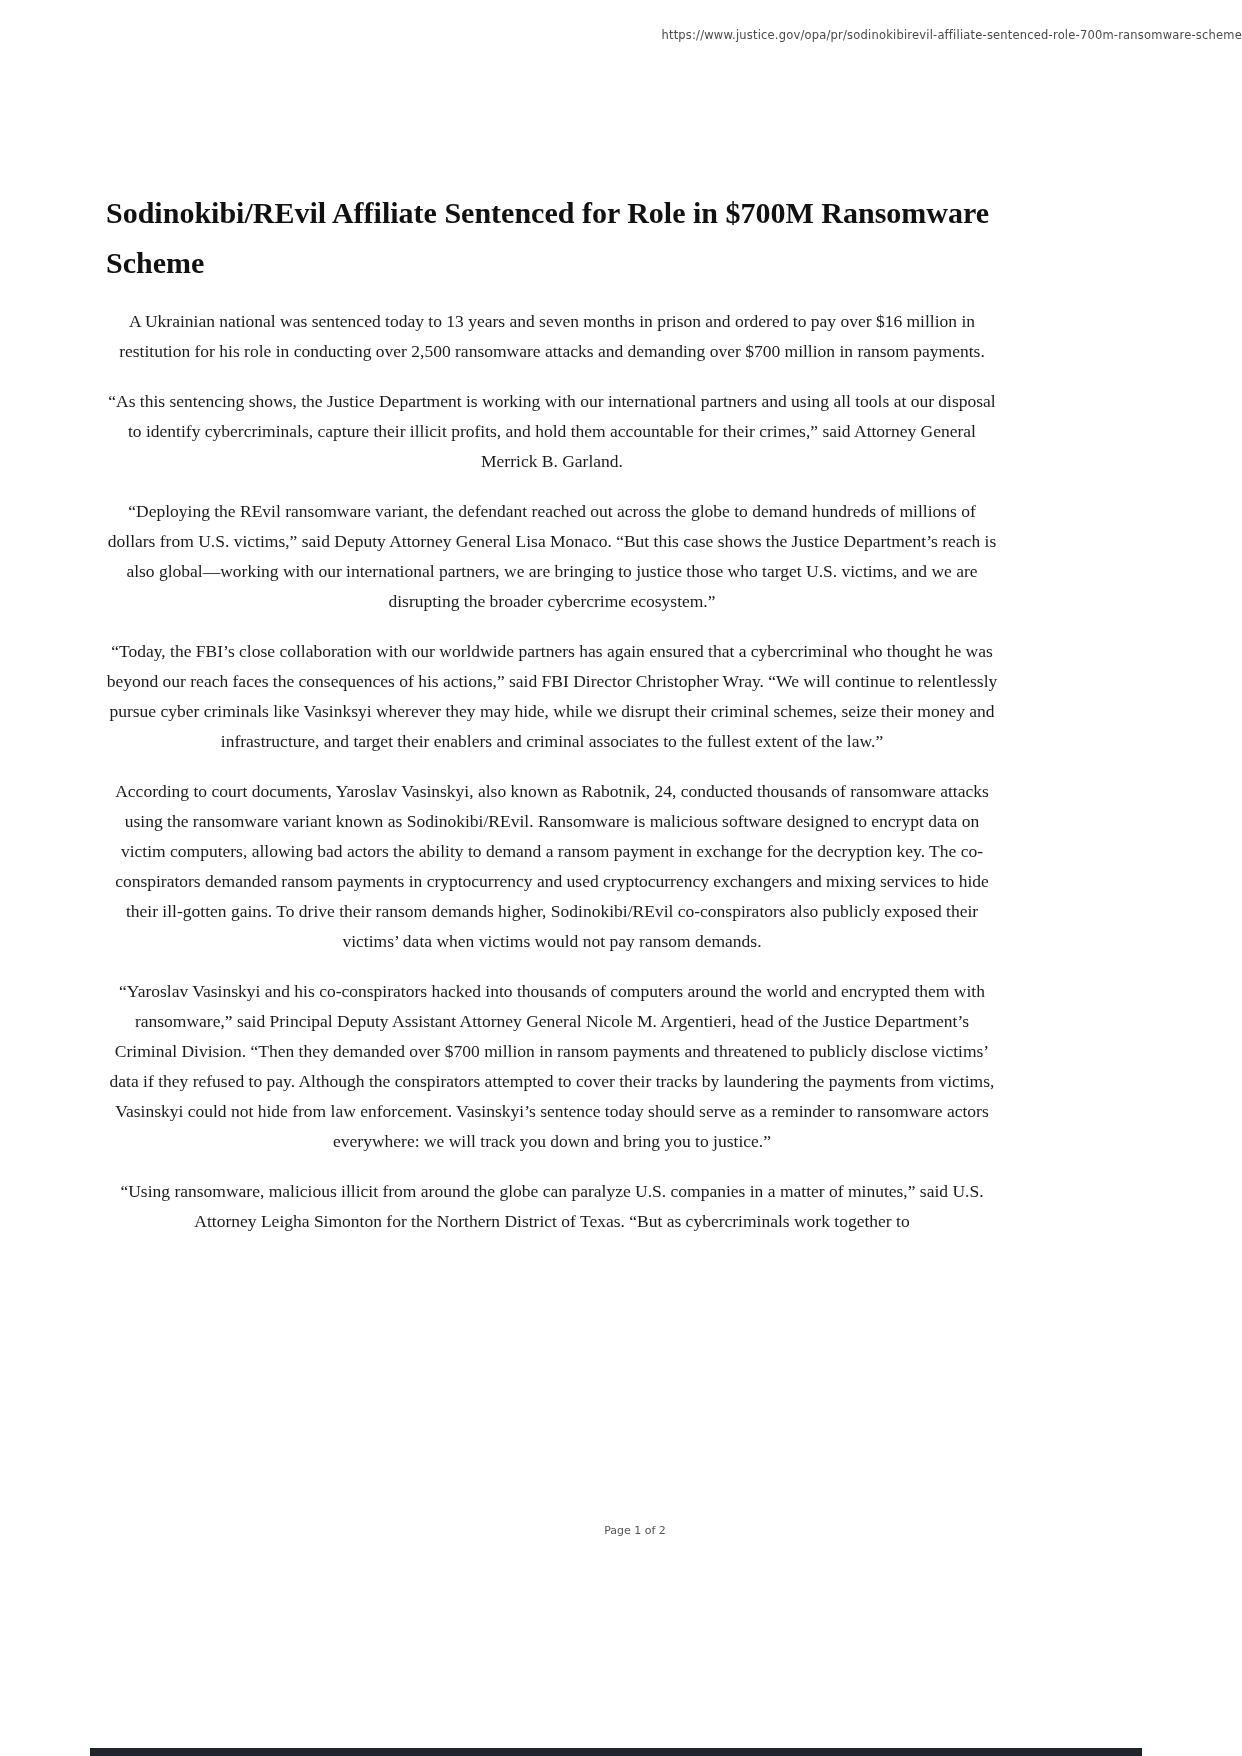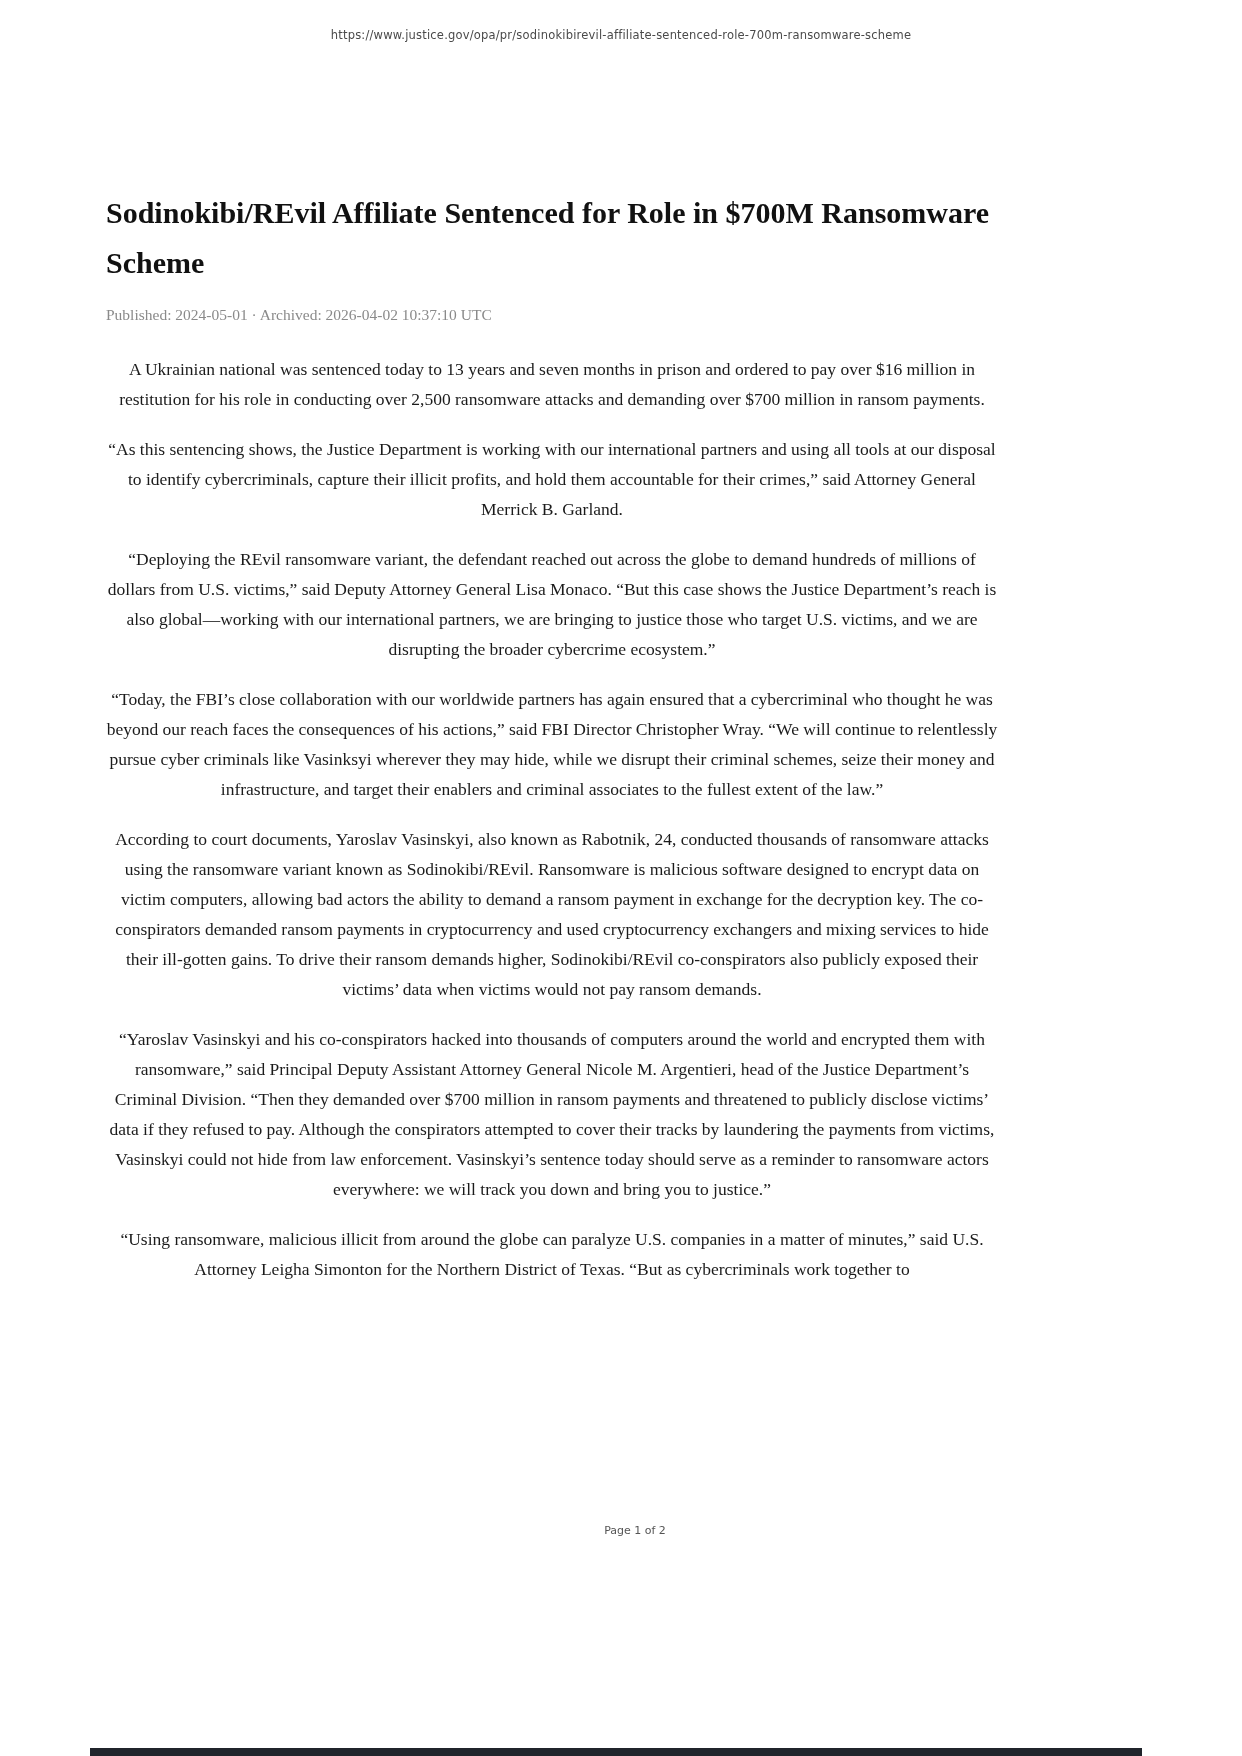--- a/index.html
+++ b/index.html
@@ -13,21 +13,21 @@
     position: relative;
     overflow: hidden;
     font-family: "Liberation Serif", serif;
     color: #1b1b1b;
   }
   .page-url {
     position: absolute;
     top: 28px;
     left: 0;
     right: 0;
-    text-align: center;
+    text-align: right;
     font-family: "DejaVu Sans", sans-serif;
     font-size: 11.5px;
     color: #4a4a4a;
     letter-spacing: 0.2px;
   }
   .content {
     position: absolute;
     top: 188px;
     left: 106px;
     width: 892px;
@@ -74,21 +74,20 @@
   }
 </style>
 </head>
 <body>
 
 <div class="page-url">https://www.justice.gov/opa/pr/sodinokibirevil-affiliate-sentenced-role-700m-ransomware-scheme</div>
 
 <div class="content">
   <h1 class="article-title">Sodinokibi/REvil Affiliate Sentenced for Role in $700M Ransomware Scheme</h1>
 
-  <div class="article-meta">Published: 2024-05-01 · Archived: 2026-04-02 10:37:10 UTC</div>
 
   <div class="article-body">
       <p>A Ukrainian national was sentenced today to 13 years and seven months in prison and ordered to pay over $16 million in restitution for his role in conducting over 2,500 ransomware attacks and demanding over $700 million in ransom payments.</p>
       <p>“As this sentencing shows, the Justice Department is working with our international partners and using all tools at our disposal to identify cybercriminals, capture their illicit profits, and hold them accountable for their crimes,” said Attorney General Merrick B. Garland.</p>
       <p>“Deploying the REvil ransomware variant, the defendant reached out across the globe to demand hundreds of millions of dollars from U.S. victims,” said Deputy Attorney General Lisa Monaco. “But this case shows the Justice Department’s reach is also global—working with our international partners, we are bringing to justice those who target U.S. victims, and we are disrupting the broader cybercrime ecosystem.”</p>
       <p>“Today, the FBI’s close collaboration with our worldwide partners has again ensured that a cybercriminal who thought he was beyond our reach faces the consequences of his actions,” said FBI Director Christopher Wray. “We will continue to relentlessly pursue cyber criminals like Vasinksyi wherever they may hide, while we disrupt their criminal schemes, seize their money and infrastructure, and target their enablers and criminal associates to the fullest extent of the law.”</p>
       <p>According to court documents, Yaroslav Vasinskyi, also known as Rabotnik, 24, conducted thousands of ransomware attacks using the ransomware variant known as Sodinokibi/REvil.  Ransomware is malicious software designed to encrypt data on victim computers, allowing bad actors the ability to demand a ransom payment in exchange for the decryption key. The co-conspirators demanded ransom payments in cryptocurrency and used cryptocurrency exchangers and mixing services to hide their ill-gotten gains. To drive their ransom demands higher, Sodinokibi/REvil co-conspirators also publicly exposed their victims’ data when victims would not pay ransom demands.</p>
       <p>“Yaroslav Vasinskyi and his co-conspirators hacked into thousands of computers around the world and encrypted them with ransomware,” said Principal Deputy Assistant Attorney General Nicole M. Argentieri, head of the Justice Department’s Criminal Division. “Then they demanded over $700 million in ransom payments and threatened to publicly disclose victims’ data if they refused to pay. Although the conspirators attempted to cover their tracks by laundering the payments from victims, Vasinskyi could not hide from law enforcement. Vasinskyi’s sentence today should serve as a reminder to ransomware actors everywhere: we will track you down and bring you to justice.”</p>
       <p>“Using ransomware, malicious illicit from around the globe can paralyze U.S. companies in a matter of minutes,” said U.S. Attorney Leigha Simonton for the Northern District of Texas. “But as cybercriminals work together to</p>
     </div>

